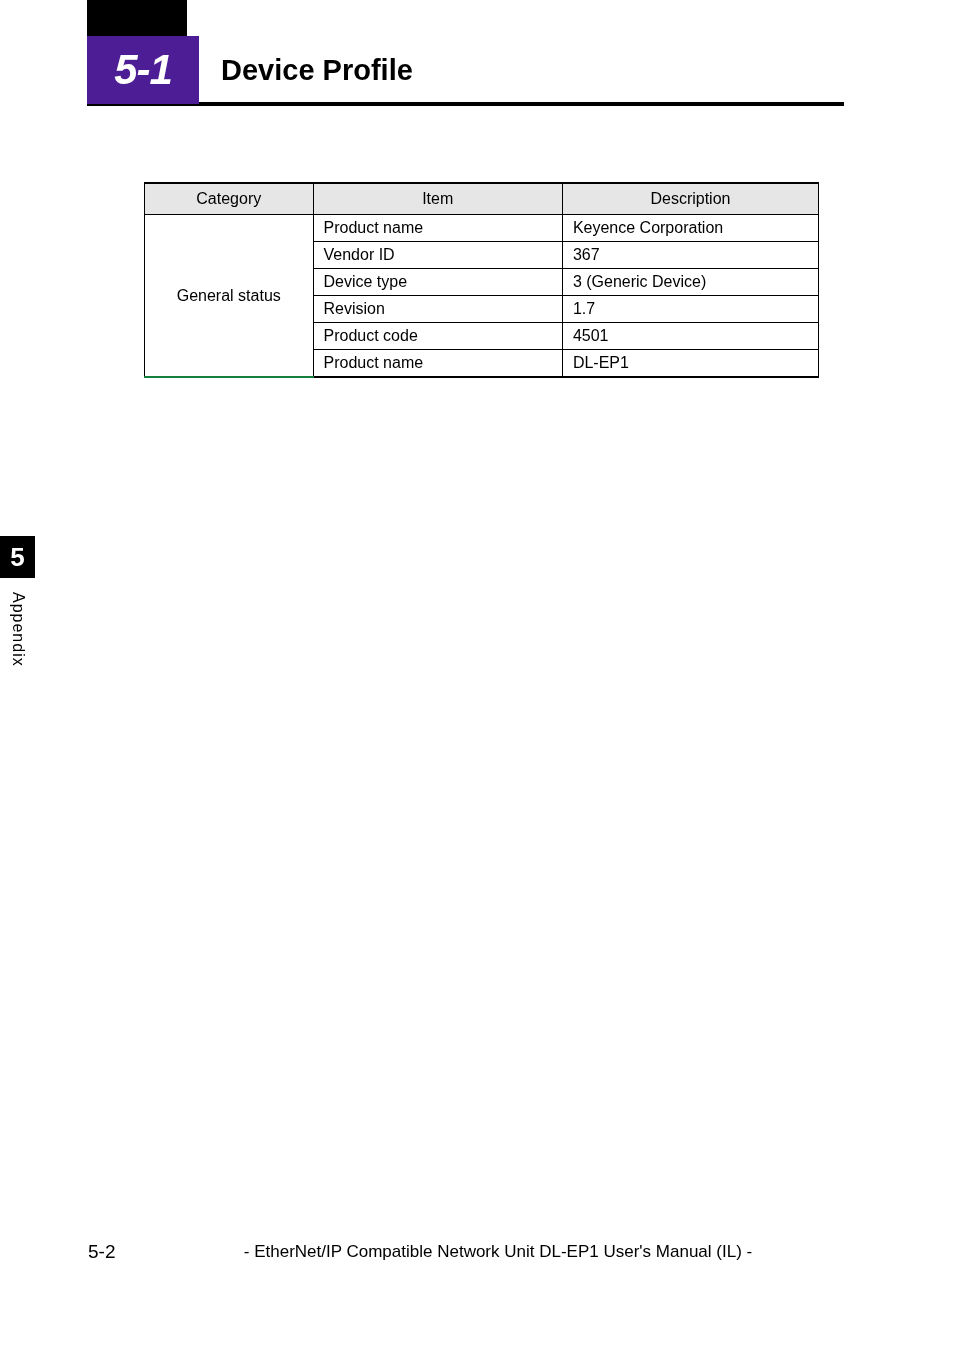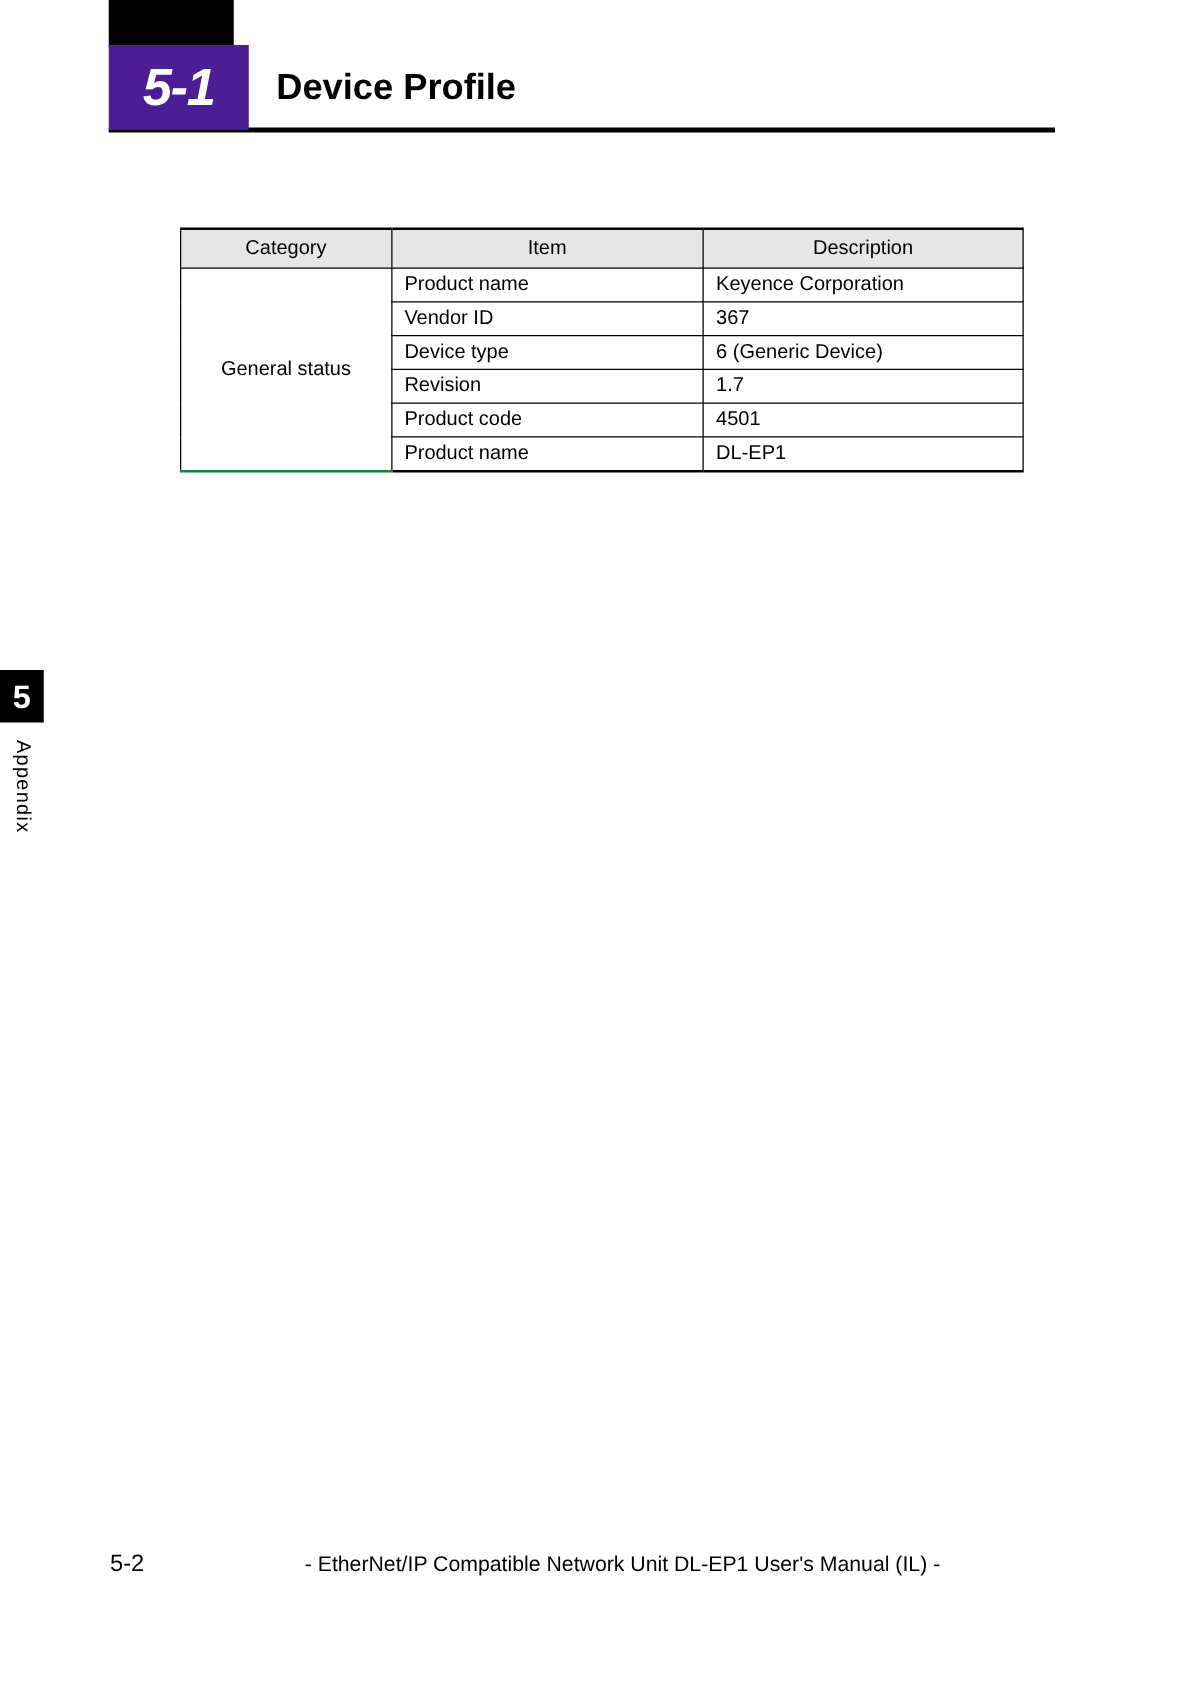--- a/index.html
+++ b/index.html
@@ -159,21 +159,21 @@
         <td rowspan="6" class="category-cell">General status</td>
         <td>Product name</td>
         <td>Keyence Corporation</td>
       </tr>
       <tr>
         <td>Vendor ID</td>
         <td>367</td>
       </tr>
       <tr>
         <td>Device type</td>
-        <td>6 (Generic Device)</td>
+        <td>3 (Generic Device)</td>
       </tr>
       <tr>
         <td>Revision</td>
         <td>1.7</td>
       </tr>
       <tr>
         <td>Product code</td>
         <td>4501</td>
       </tr>
       <tr>

